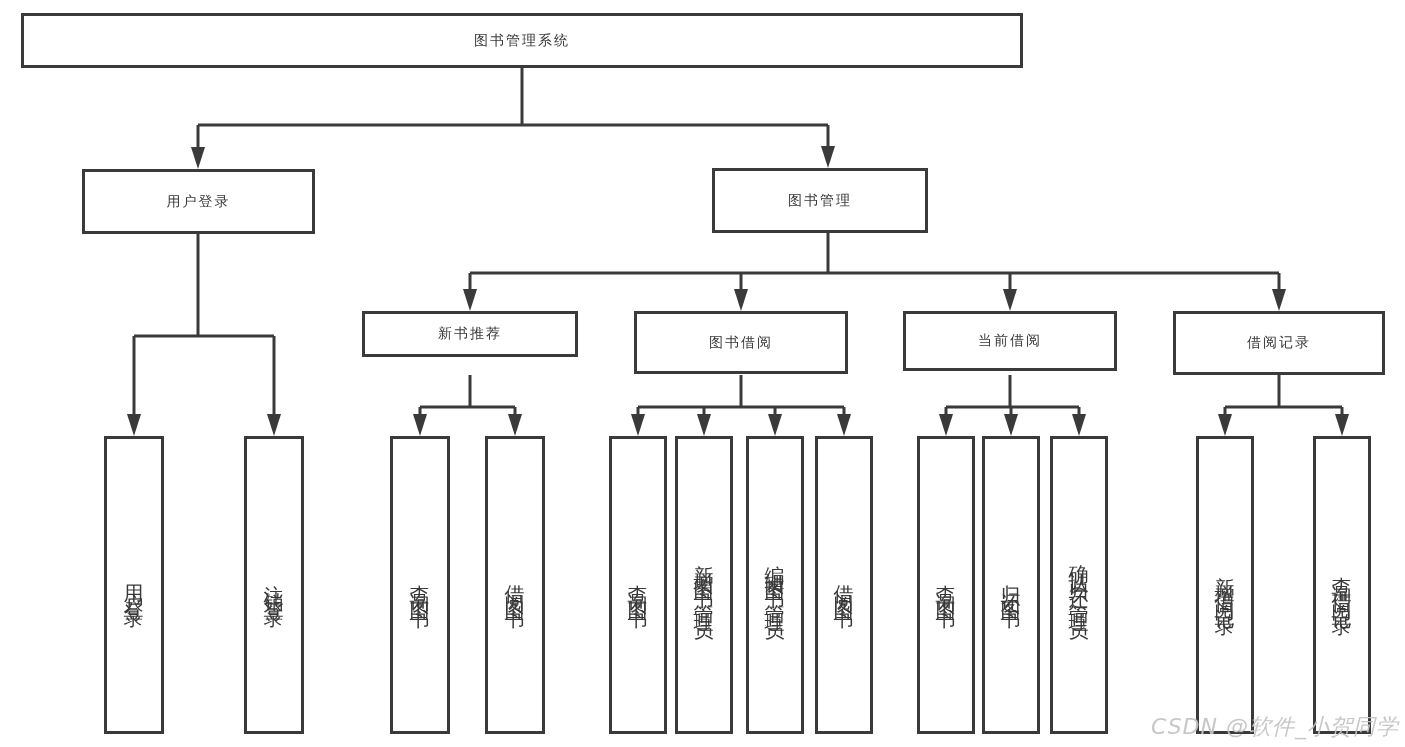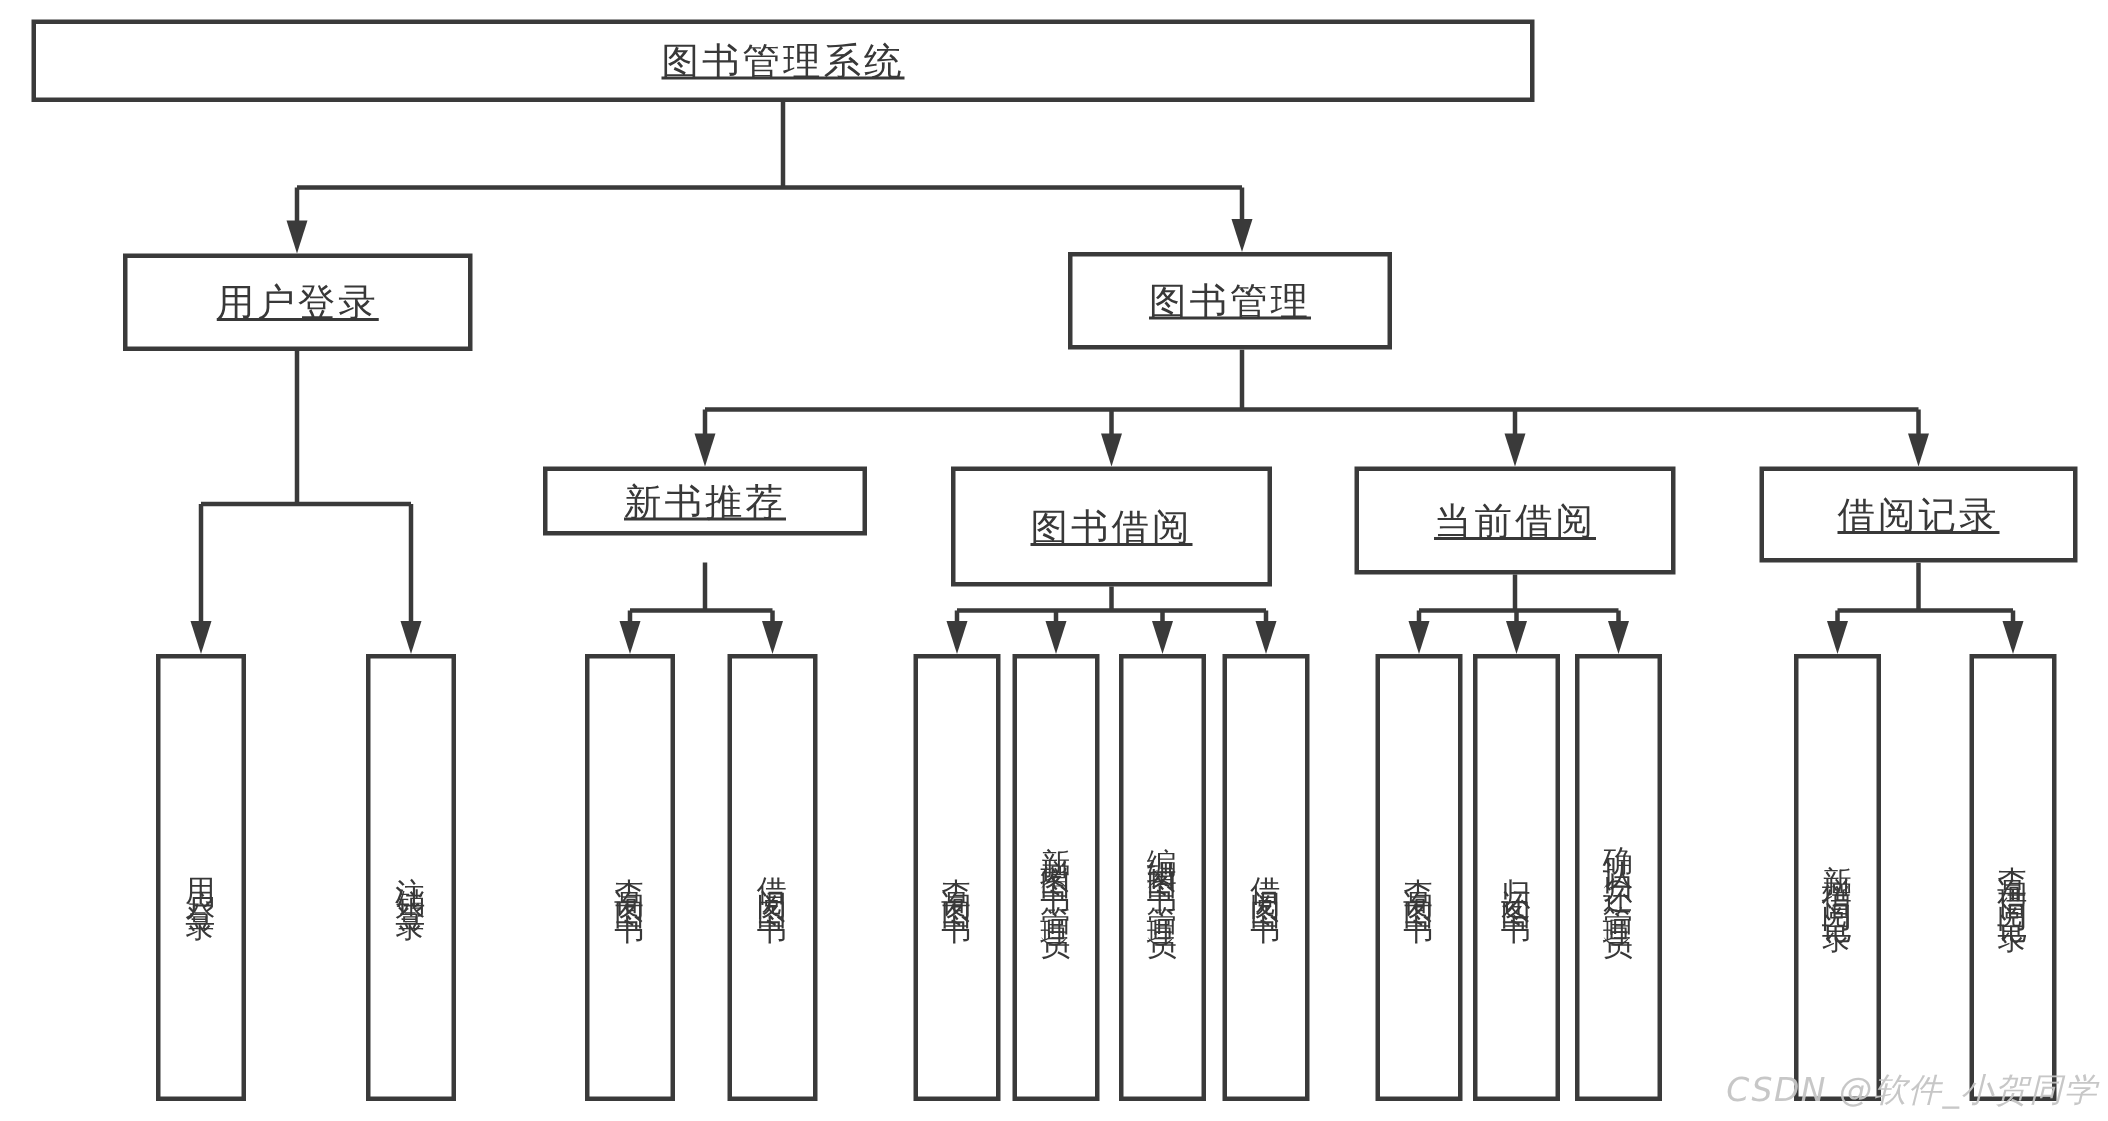--- a/index.html
+++ b/index.html
@@ -21,24 +21,23 @@
   #wires .ah{fill:var(--line);stroke:none;}
   .node{
     position:absolute;
     box-sizing:border-box;
     background:#fff;
     border:3px solid var(--line);
     display:flex;align-items:center;justify-content:center;
     color:var(--text);
   }
   .node.h .lbl{
-    font-size:25px;
+    font-size:14px;
     letter-spacing:2px;
     white-space:nowrap;
-    text-decoration:underline;
   }
   .node.v .lbl{
     writing-mode:vertical-rl;
     text-orientation:mixed;
     font-size:20px;
     letter-spacing:8px;
     line-height:1;
   }
   .watermark{
     position:absolute;
@@ -116,24 +115,24 @@
   <div class="node h" style="left:82px;top:169px;width:233px;height:65px">
     <span class="lbl">用户登录</span>
   </div>
   <div class="node h" style="left:712px;top:168px;width:216px;height:65px">
     <span class="lbl">图书管理</span>
   </div>
 
   <div class="node h" style="left:362px;top:311px;width:216px;height:46px">
     <span class="lbl">新书推荐</span>
   </div>
-  <div class="node h" style="left:634px;top:311px;width:214px;height:80px">
+  <div class="node h" style="left:634px;top:311px;width:214px;height:63px">
     <span class="lbl">图书借阅</span>
   </div>
-  <div class="node h" style="left:903px;top:311px;width:214px;height:72px">
+  <div class="node h" style="left:903px;top:311px;width:214px;height:60px">
     <span class="lbl">当前借阅</span>
   </div>
   <div class="node h" style="left:1173px;top:311px;width:212px;height:64px">
     <span class="lbl">借阅记录</span>
   </div>
 
   <div class="node v" style="left:104px;top:436px;width:60px;height:298px">
     <span class="lbl">用户登录</span>
   </div>
   <div class="node v" style="left:244px;top:436px;width:60px;height:298px">

